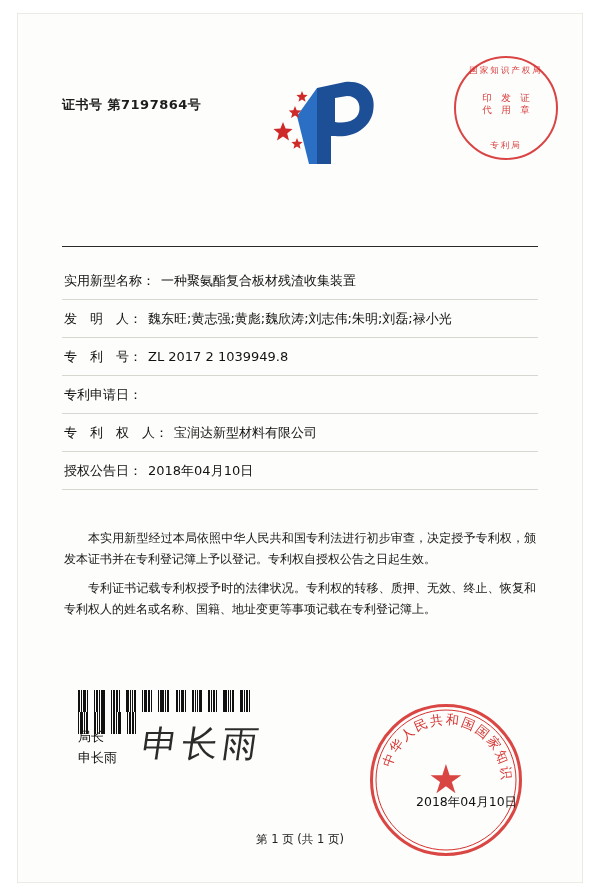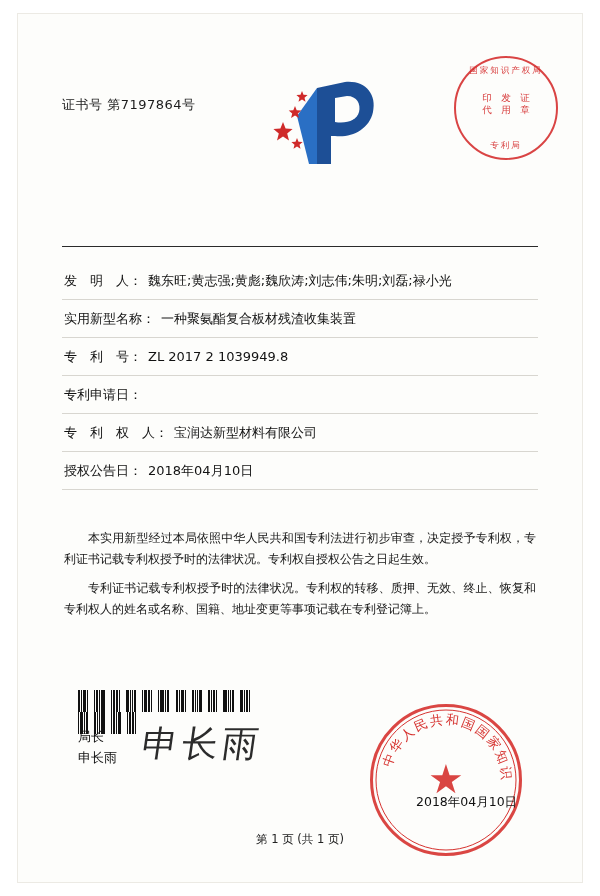--- a/index.html
+++ b/index.html
@@ -31,20 +31,21 @@
   }
   
   .cert-no {
     position: absolute;
     left: 44px;
     top: 82px;
     font-size: 13px;
     color: #1c1c1c;
     letter-spacing: 0.5px;
     font-family: "DejaVu Sans", sans-serif;
+    font-weight: bold;
   }
   
   .emblem {
     position: absolute;
     left: 255px;
     top: 62px;
     width: 110px;
     height: 95px;
   }
   
@@ -249,46 +250,46 @@
         <div>印　发　证</div>
         <div>代　用　章</div>
       </div>
       <div class="arc-bottom">专利局</div>
     </div>
 
     <div class="title-rule"></div>
 
     <div class="fields">
       <div class="field-row">
+        <span class="field-label">实用新型名称：</span>
+        <span class="field-value">一种聚氨酯复合板材残渣收集装置</span>
+      </div>
+      <div class="field-row">
         <span class="field-label">发　明　人：</span>
         <span class="field-value">魏东旺;黄志强;黄彪;魏欣涛;刘志伟;朱明;刘磊;禄小光</span>
       </div>
       <div class="field-row">
-        <span class="field-label">实用新型名称：</span>
-        <span class="field-value">一种聚氨酯复合板材残渣收集装置</span>
-      </div>
-      <div class="field-row">
         <span class="field-label">专　利　号：</span>
         <span class="field-value">ZL 2017 2 1039949.8</span>
       </div>
       <div class="field-row">
         <span class="field-label">专利申请日：</span>
       </div>
       <div class="field-row">
         <span class="field-label">专　利　权　人：</span>
         <span class="field-value">宝润达新型材料有限公司</span>
       </div>
       <div class="field-row">
         <span class="field-label">授权公告日：</span>
         <span class="field-value">2018年04月10日</span>
       </div>
     </div>
 
     <div class="body-text">
-      <p>本实用新型经过本局依照中华人民共和国专利法进行初步审查，决定授予专利权，专利证书记载专利权授予时的法律状况。专利权自授权公告之日起生效。</p>
+      <p>本实用新型经过本局依照中华人民共和国专利法进行初步审查，决定授予专利权，颁发本证书并在专利登记簿上予以登记。专利权自授权公告之日起生效。</p>
       <p>专利证书记载专利权授予时的法律状况。专利权的转移、质押、无效、终止、恢复和专利权人的姓名或名称、国籍、地址变更等事项记载在专利登记簿上。</p>
     </div>
 
     <div class="barcode">
       <span style="width:2px"></span><span style="width:1px"></span><span style="width:3px"></span><span style="width:1px"></span>
       <span style="width:1px"></span><span style="width:2px"></span><span style="width:1px"></span><span style="width:4px"></span>
       <span style="width:1px"></span><span style="width:2px"></span><span style="width:2px"></span><span style="width:1px"></span>
       <span style="width:3px"></span><span style="width:1px"></span><span style="width:1px"></span><span style="width:2px"></span>
       <span style="width:1px"></span><span style="width:3px"></span><span style="width:2px"></span><span style="width:1px"></span>
       <span style="width:1px"></span><span style="width:4px"></span><span style="width:1px"></span><span style="width:2px"></span>

